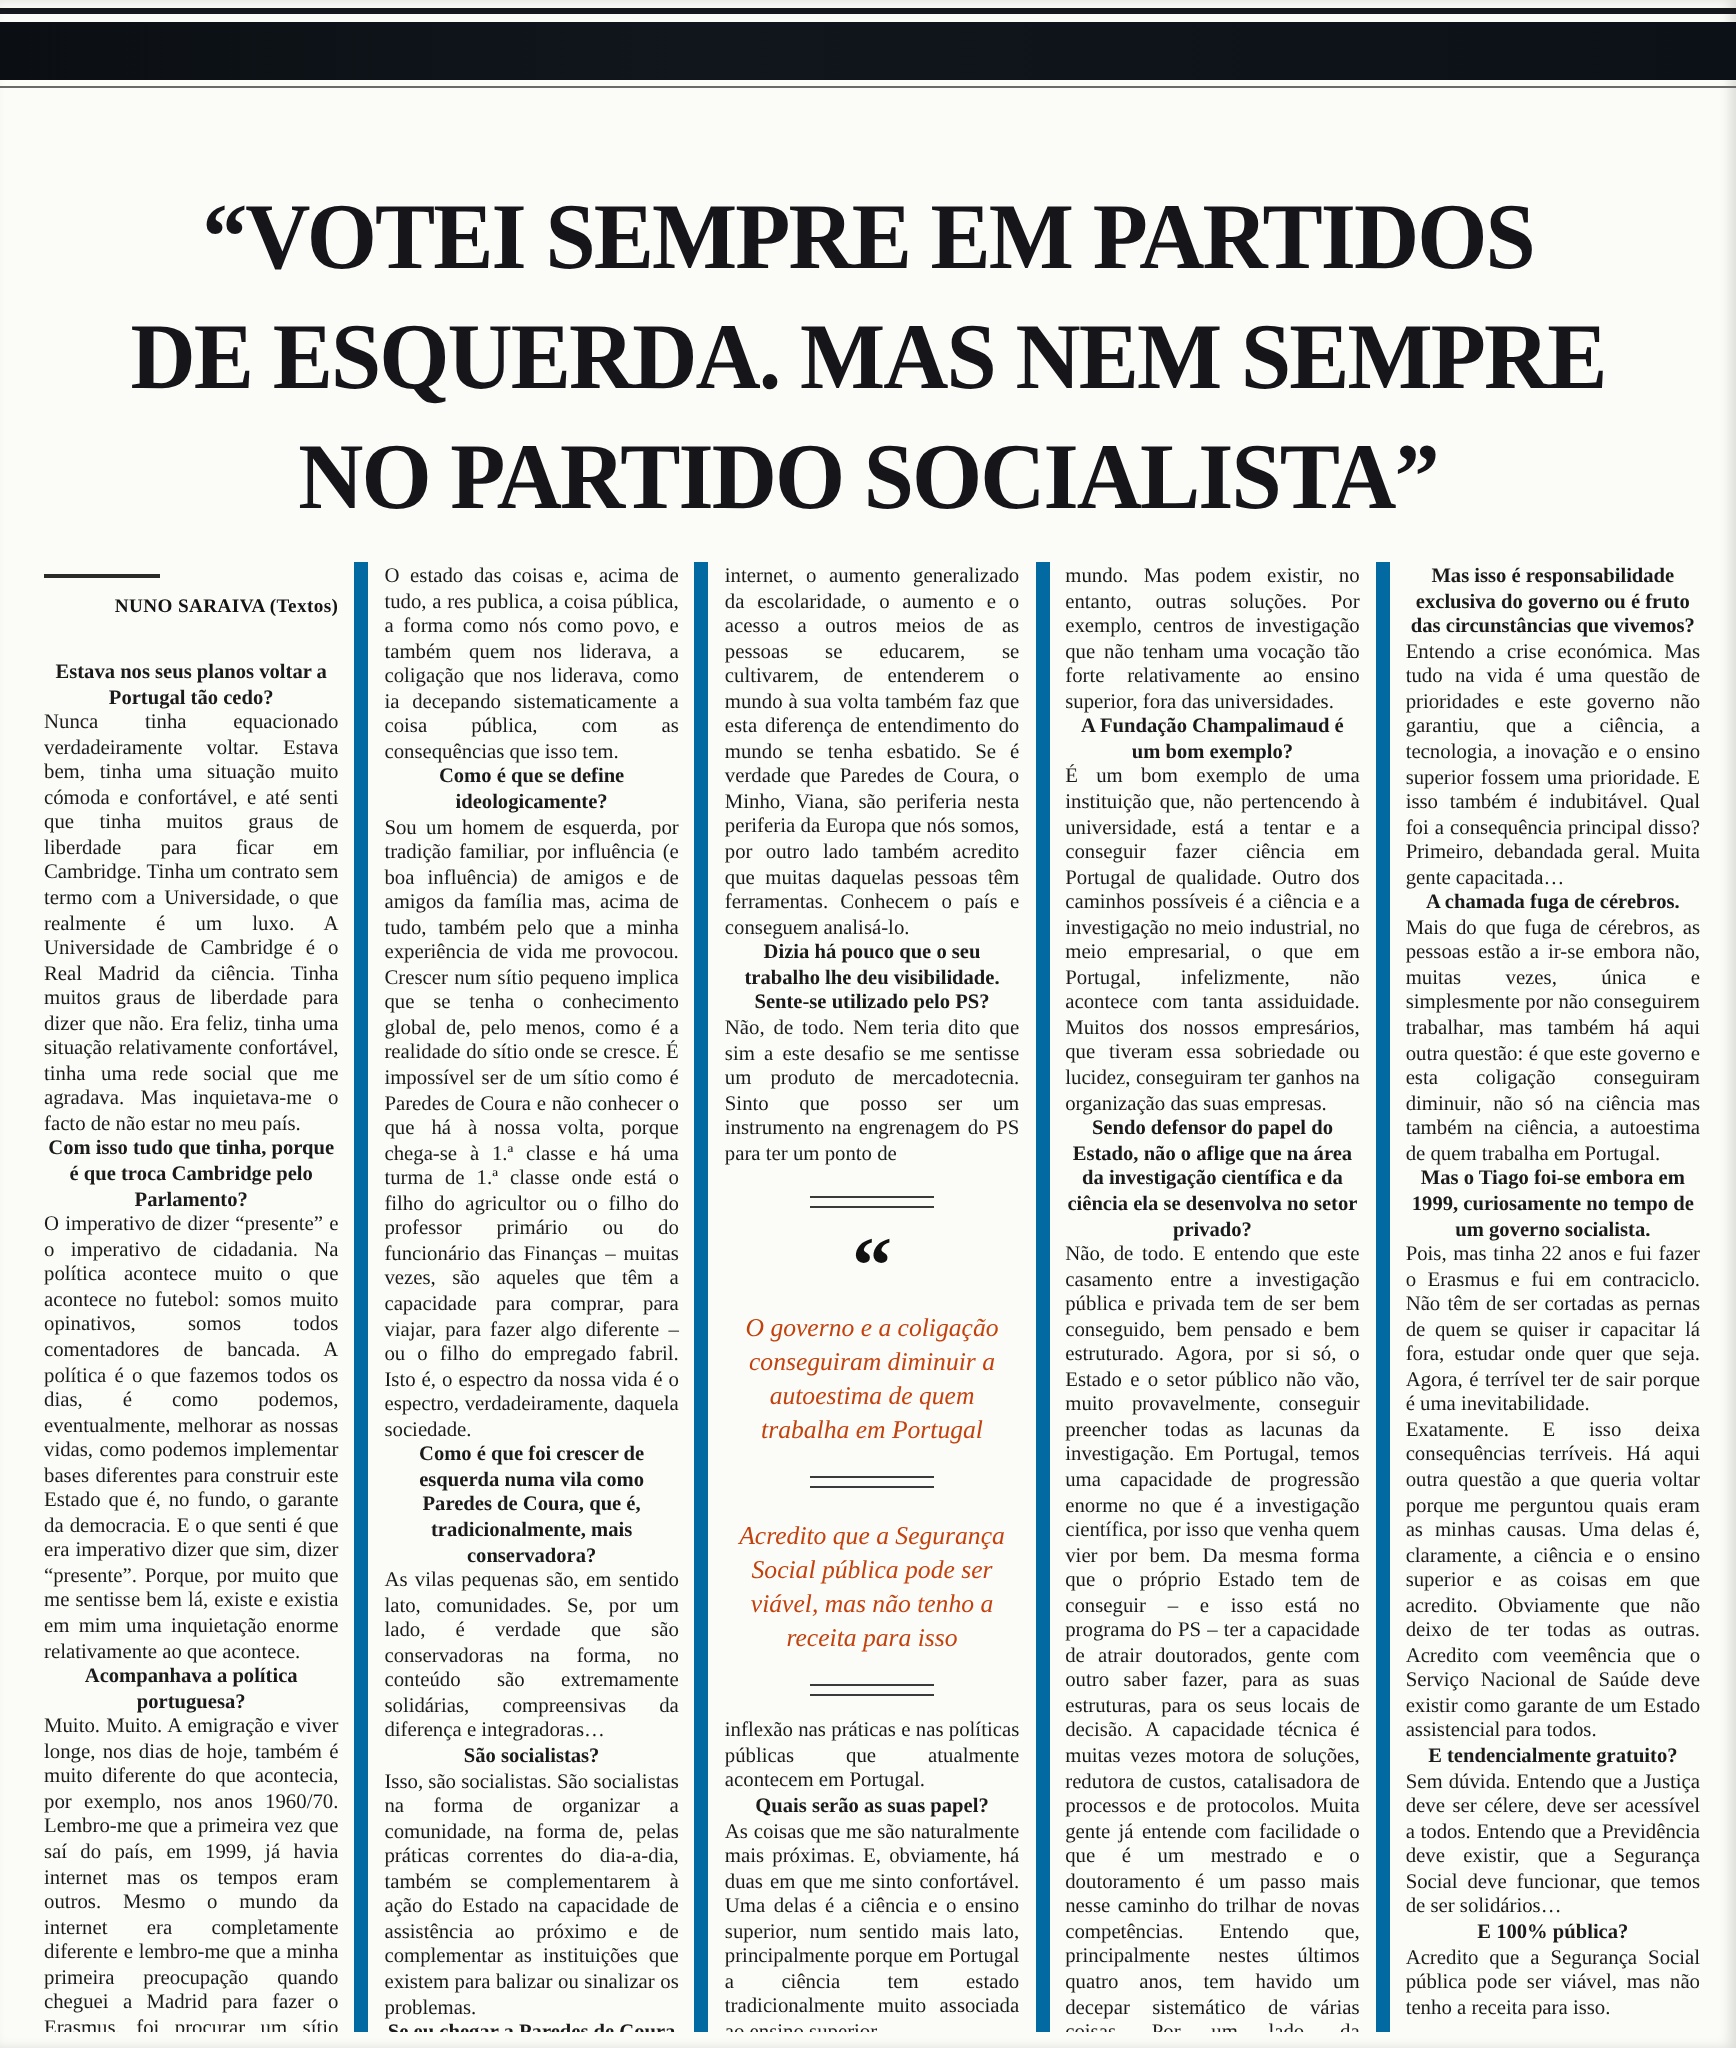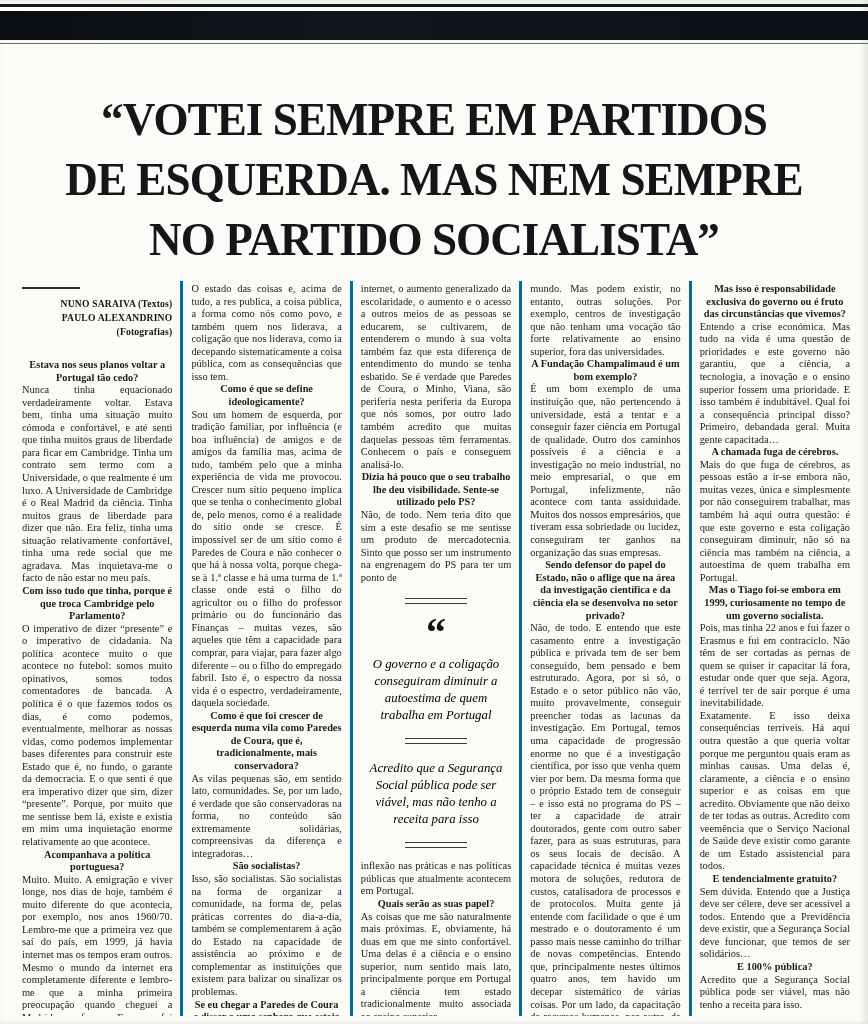--- a/index.html
+++ b/index.html
@@ -40,21 +40,21 @@
     position:absolute;top:281px;left:22px;right:18px;bottom:8px;
     display:flex;
   }
   .col{
     flex:1 1 0;
     padding:2px 8px 0 8px;
     overflow:hidden;
     hyphens:auto;
     -webkit-hyphens:auto;
   }
-  .col + .col{border-left:3px solid #0369a1;}
+  .col + .col{border-left:7px solid #0369a1;}
   .col:first-child{padding-left:0;}
   .col:last-child{padding-right:0;}
   .byline-rule{width:58px;height:2px;background:#2a2a2a;margin:4px 0 8px 0;}
   .byline{
     font-weight:bold;font-size:9.6px;line-height:14px;color:#141414;
     letter-spacing:.2px;
     text-align:right;
   }
   .spacer{height:20px;}
   p.q,p.a{margin:0;color:#1b1b1b;}
@@ -77,21 +77,21 @@
   }
   .pq-glyph{
     display:block;
     font-size:40px;line-height:34px;
     font-weight:bold;color:#111;
     margin-top:12px;
   }
   .pq-text{
     font-style:italic;
     font-size:12.8px;line-height:17px;
-    color:#000000;
+    color:#c2410c;
     margin:6px 0 14px 0;
   }
   .pq-text.second{margin-top:16px;}
 </style>
 </head>
 <body>
 
 <div class="page">
   <div class="top-rule"></div>
   <div class="top-bar"></div>
@@ -100,21 +100,20 @@
   <h1 class="headline">
     <div>“VOTEI SEMPRE EM PARTIDOS</div>
     <div>DE ESQUERDA. MAS NEM SEMPRE</div>
     <div>NO PARTIDO SOCIALISTA”</div>
   </h1>
 
   <div class="columns">
     <div class="col">
         <div class="byline-rule"></div>
         <div class="byline">NUNO SARAIVA (Textos)</div>
-        <div class="byline">PAULO ALEXANDRINO (Fotografias)</div>
         <div class="spacer"></div>
         <p class="q">Estava nos seus planos voltar a Portugal tão cedo?</p>
         <p class="a">Nunca tinha equacionado verdadeiramente voltar. Estava bem, tinha uma situação muito cómoda e confortável, e até senti que tinha muitos graus de liberdade para ficar em Cambridge. Tinha um contrato sem termo com a Universidade, o que realmente é um luxo. A Universidade de Cambridge é o Real Madrid da ciência. Tinha muitos graus de liberdade para dizer que não. Era feliz, tinha uma situação relativamente confortável, tinha uma rede social que me agradava. Mas inquietava-me o facto de não estar no meu país.</p>
         <p class="q">Com isso tudo que tinha, porque é que troca Cambridge pelo Parlamento?</p>
         <p class="a">O imperativo de dizer “presente” e o imperativo de cidadania. Na política acontece muito o que acontece no futebol: somos muito opinativos, somos todos comentadores de bancada. A política é o que fazemos todos os dias, é como podemos, eventualmente, melhorar as nossas vidas, como podemos implementar bases diferentes para construir este Estado que é, no fundo, o garante da democracia. E o que senti é que era imperativo dizer que sim, dizer “presente”. Porque, por muito que me sentisse bem lá, existe e existia em mim uma inquietação enorme relativamente ao que acontece.</p>
         <p class="q">Acompanhava a política portuguesa?</p>
         <p class="a">Muito. Muito. A emigração e viver longe, nos dias de hoje, também é muito diferente do que acontecia, por exemplo, nos anos 1960/70. Lembro-me que a primeira vez que saí do país, em 1999, já havia internet mas os tempos eram outros. Mesmo o mundo da internet era completamente diferente e lembro-me que a minha primeira preocupação quando cheguei a Madrid para fazer o Erasmus, foi procurar um sítio onde se vendessem jornais portugueses. Isso agora não faz sentido.</p>
       </div>
     <div class="col">
         <p class="a">O estado das coisas e, acima de tudo, a res publica, a coisa pública, a forma como nós como povo, e também quem nos liderava, a coligação que nos liderava, como ia decepando sistematicamente a coisa pública, com as consequências que isso tem.</p>

